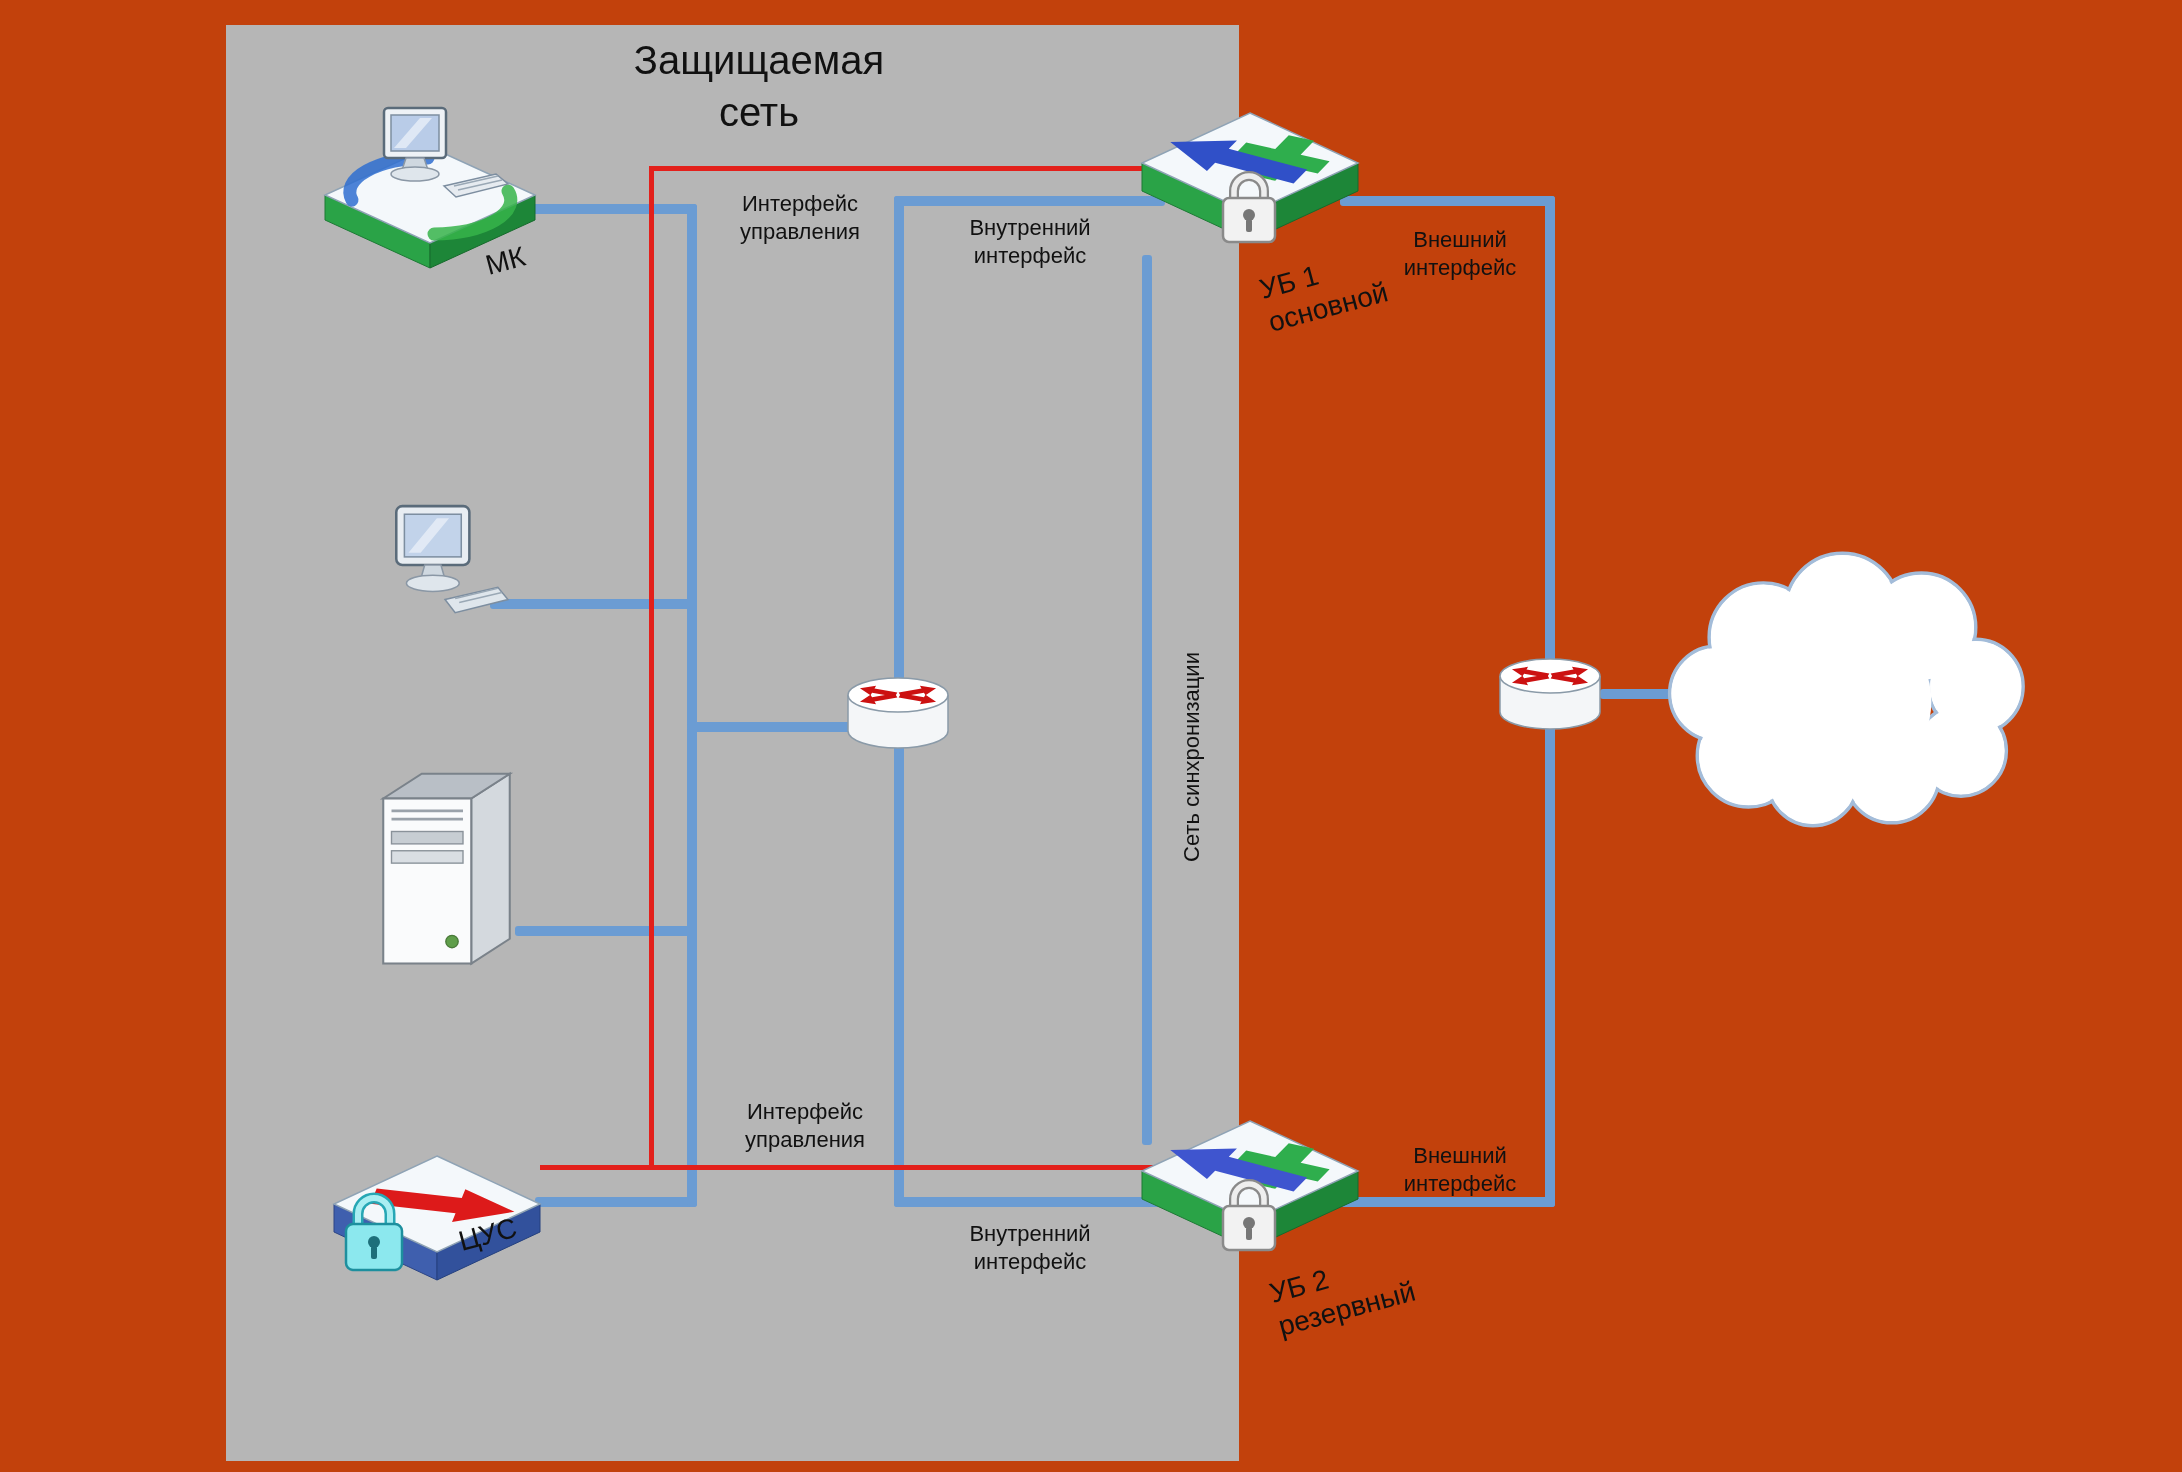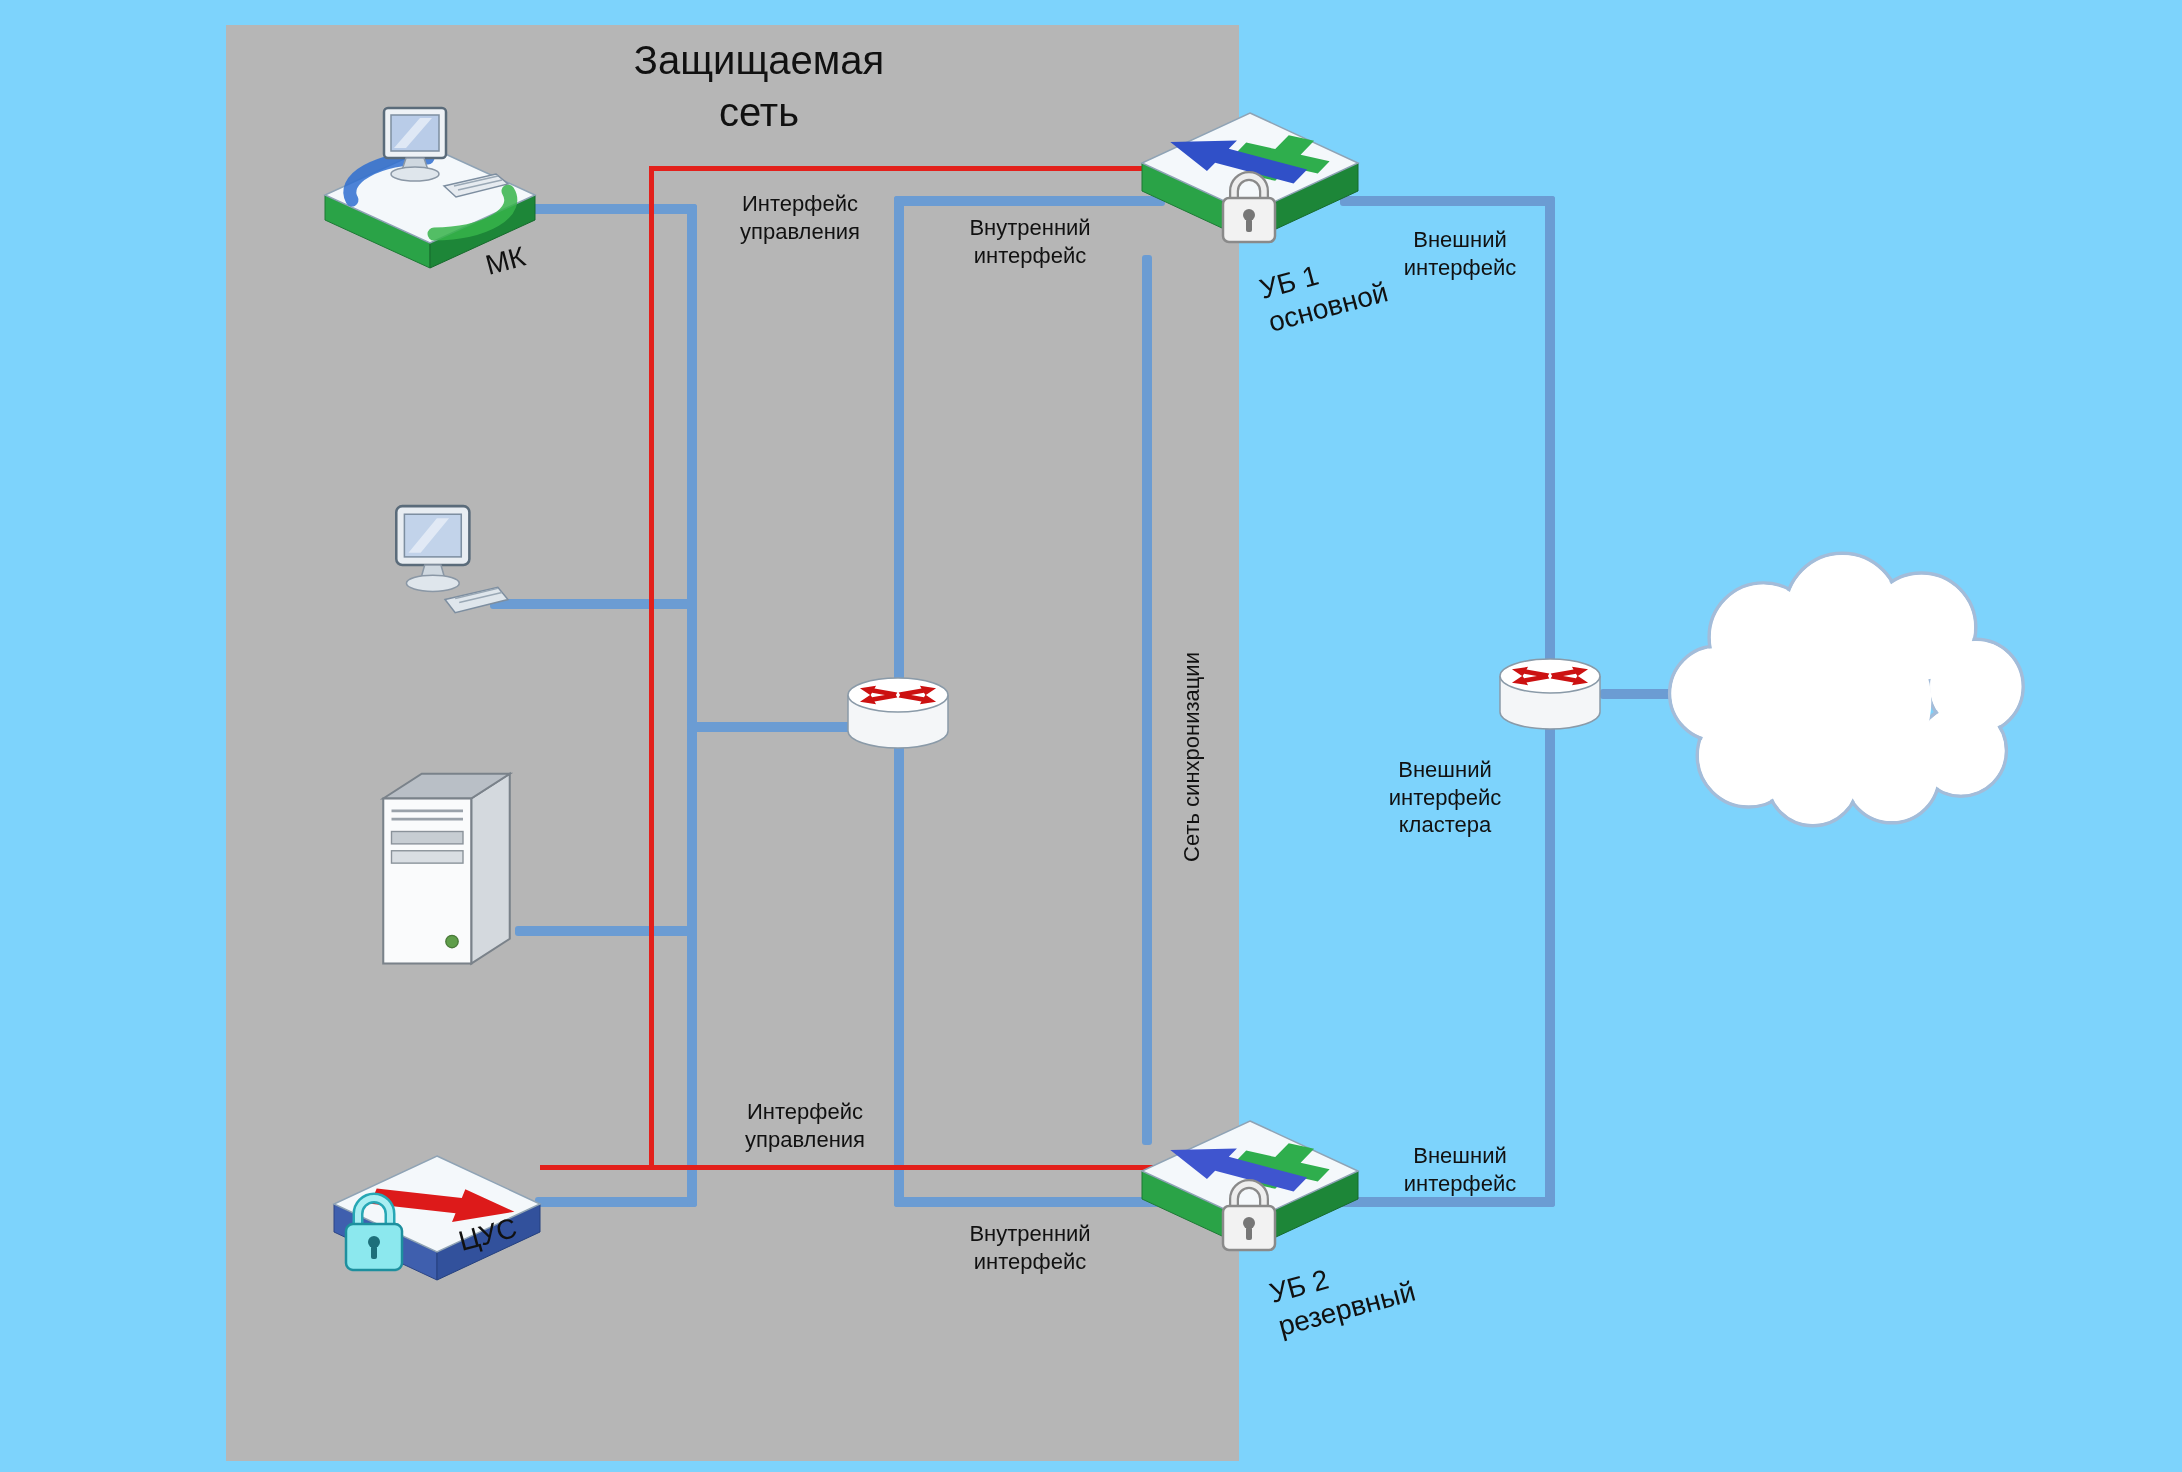--- a/index.html
+++ b/index.html
@@ -5,21 +5,21 @@
   :root{
     --protected-bg:#b6b6b6;
     --link-blue:#6b9cd3;
     --link-red:#e3201b;
     --device-green:#2aa347;
     --cloud-stroke:#a3bcd9;
   }
   *{box-sizing:border-box;margin:0;padding:0}
   html,body{background:#fff}
   body{font-family:"Liberation Sans","DejaVu Sans",sans-serif;color:#111}
-  .canvas{position:relative;width:2182px;height:1472px;overflow:hidden;background:#7dd3fc}
+  .canvas{position:relative;width:2182px;height:1472px;overflow:hidden;background:#c2410c}
   .region{position:absolute;z-index:0;background:var(--protected-bg)}
   .link{position:absolute;z-index:1}
   .link.blue{background:var(--link-blue);border-radius:3px}
   .link.red{background:var(--link-red)}
   .node{position:absolute;z-index:2}
   .node svg{display:block;width:100%;height:100%}
   .lbl{position:absolute;z-index:3;font-size:22px;line-height:1.25;text-align:center;color:#111}
   .lbl.vertical{transform:translate(-50%,-50%) rotate(-90deg);white-space:nowrap}
   .node-label{position:absolute;z-index:3;font-size:28px;line-height:1.2;color:#111;transform:rotate(-15deg);transform-origin:left top;white-space:nowrap}
   .node-label.wrap{white-space:normal}
@@ -205,19 +205,18 @@
           <circle cx="255" cy="235" r="46"></circle>
         <circle cx="175" cy="240" r="44"></circle>
           <circle cx="205" cy="160" r="90"></circle>
       </g>
     </svg>
   </div>
 
   <div class="lbl" style="left:705px;top:190px;width:190px">Интерфейс управления</div>
   <div class="lbl" style="left:930px;top:214px;width:200px">Внутренний интерфейс</div>
   <div class="lbl" style="left:1380px;top:226px;width:160px">Внешний интерфейс</div>
-  <div class="lbl" style="left:1365px;top:756px;width:160px">Внешний интерфейс кластера</div>
   <div class="lbl vertical" style="left:1192px;top:757px">Сеть синхронизации</div>
   <div class="lbl" style="left:710px;top:1098px;width:190px">Интерфейс управления</div>
   <div class="lbl" style="left:930px;top:1220px;width:200px">Внутренний интерфейс</div>
   <div class="lbl" style="left:1380px;top:1142px;width:160px">Внешний интерфейс</div>
 
 </div>
 
 </body></html>

